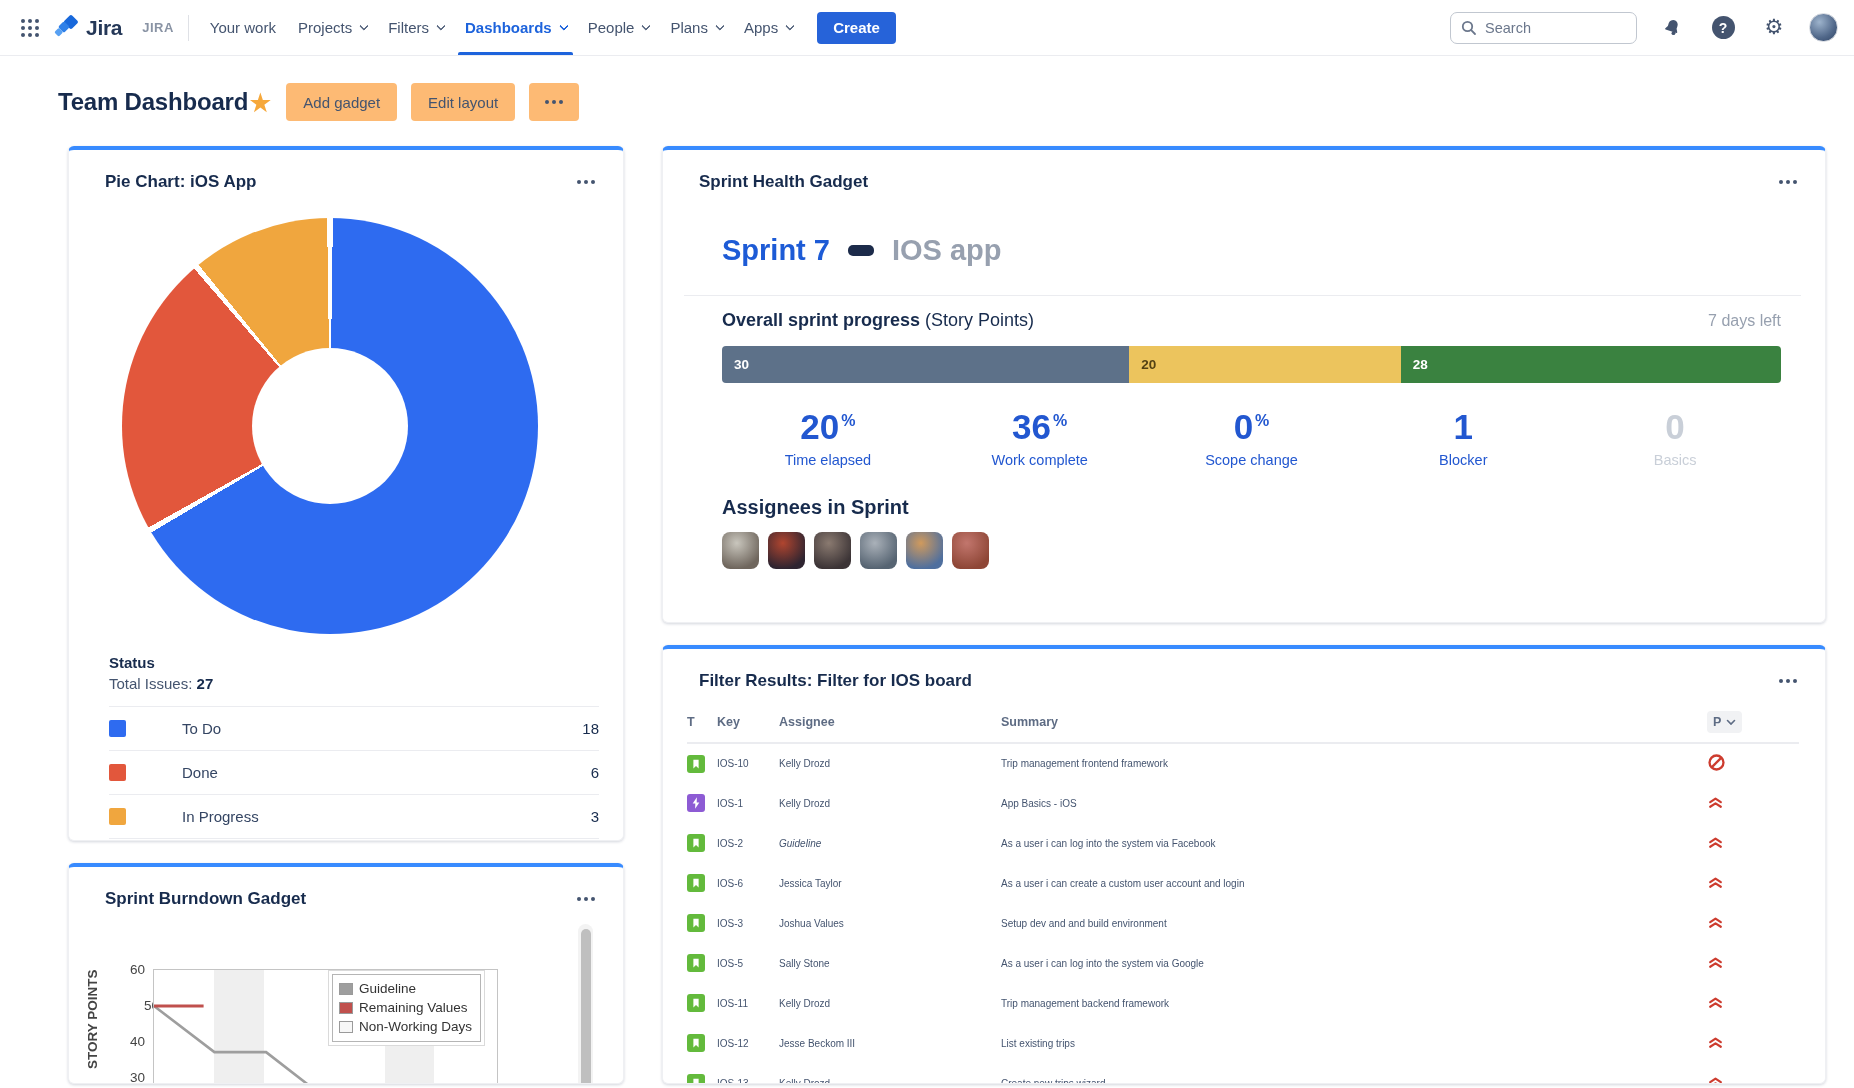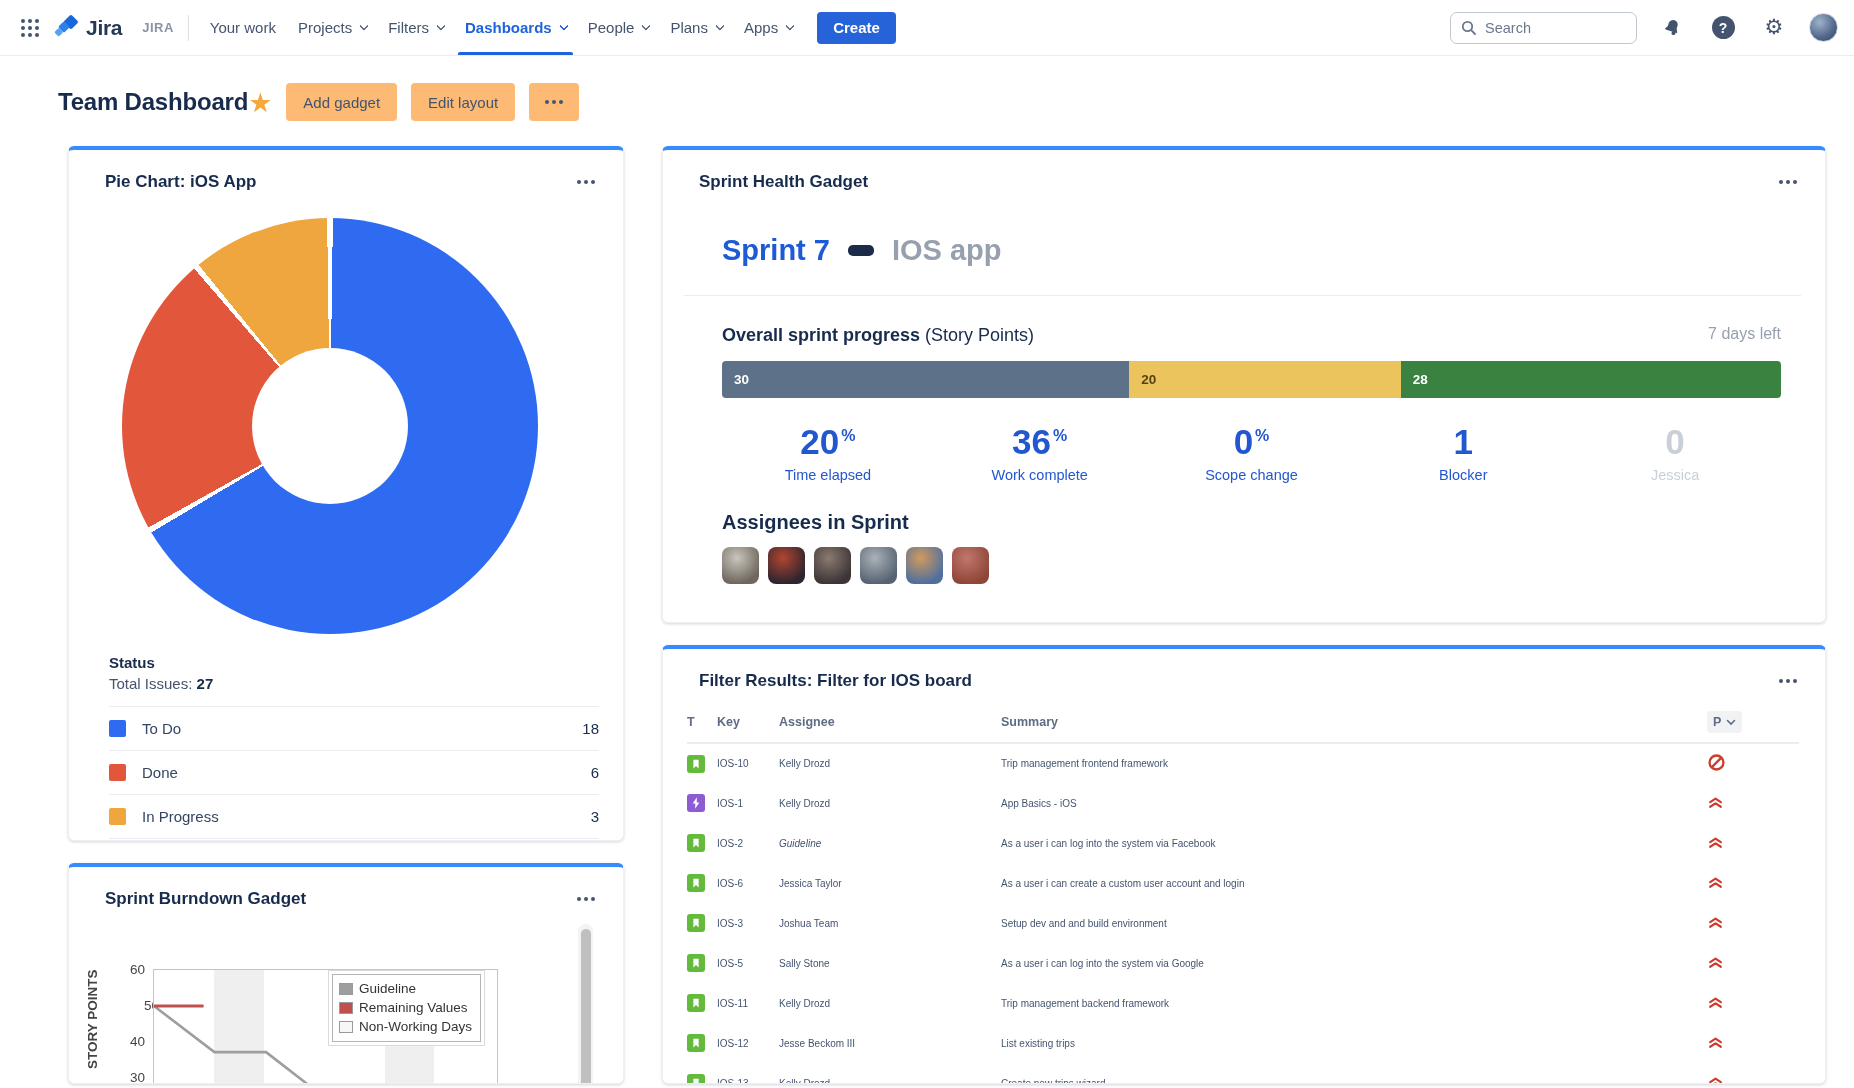--- a/index.html
+++ b/index.html
@@ -63,34 +63,34 @@
   
   .card-pie { height:695px; }
   .donut { width:416px; height:416px; border-radius:50%; margin:26px auto 0 53px; position:relative; }
   .donut::after { content:""; position:absolute; width:156px; height:156px; background:#fff;
     border-radius:50%; left:50%; top:50%; transform:translate(-50%,-50%); }
   .pie-meta { padding:20px 24px 0 40px; }
   .pie-meta .sec { font-size:15px; font-weight:700; color:#172B4D; }
   .pie-meta .tot { font-size:15px; color:#44546F; margin-top:4px; }
   .pie-meta .tot b { color:#172B4D; }
   .pie-legend { list-style:none; margin:14px 24px 0 40px; border-top:1px solid #EBECF0; }
-  .pie-legend li { display:flex; align-items:center; height:44px; border-bottom:1px solid #EBECF0; }
+  .pie-legend li { display:flex; align-items:center; height:44px; border-bottom:1px solid #EBECF0;gap:40px; }
   .pie-legend .sw { width:17px; height:17px; border-radius:2px; margin-right:16px; }
   .pie-legend .lb { font-size:15px; color:#344563; }
   .pie-legend .vl { margin-left:auto; font-size:15px; color:#172B4D; }
 
   
   .card-sprint { height:477px; }
   .sprint-body { padding:0 44px 0 59px; }
   .sprint-row { display:flex; align-items:center; margin-top:42px; }
   .sprint-name { font-size:29px; font-weight:700; color:#1D5BD6; }
   .sprint-badge { width:26px; height:11px; border-radius:5px; background:#1C2B4A; margin:0 18px; }
   .board-name { font-size:29px; font-weight:600; color:#97A0AF; }
   .sprint-divider { height:1px; background:#EBECF0; margin:28px -20px 0 -38px; }
-  .prog-head { display:flex; align-items:flex-start; justify-content:space-between; margin-top:29px; }
+  .prog-head { display:flex; align-items:center; justify-content:space-between; margin-top:14px; }
   .prog-title { font-size:18px; font-weight:700; color:#172B4D; }
   .prog-sub { font-weight:400; }
   .days-left { font-size:16px; color:#97A0AF; }
   .prog-bar { display:flex; height:37px; margin-top:15px; border-radius:4px; overflow:hidden; }
   .prog-seg { display:flex; align-items:center; padding-left:12px; font-size:13.5px; font-weight:700; }
   .stats { display:grid; grid-template-columns:repeat(5,1fr); margin-top:24px; text-align:center; }
   .stat-num { font-size:35px; font-weight:700; color:#2257D0; }
   .stat-num sup { font-size:16px; vertical-align:super; margin-left:2px; }
   .stat-lab { font-size:14.5px; color:#2257D0; margin-top:5px; }
   .stat.muted .stat-num, .stat.muted .stat-lab { color:#C9CFD8; }
@@ -360,21 +360,21 @@
               <div class="stat">
                 <div class="stat-num">0<sup>%</sup></div>
     <div class="stat-lab">Scope change</div>
               </div>
               <div class="stat">
                 <div class="stat-num">1</div>
     <div class="stat-lab">Blocker</div>
               </div>
               <div class="stat muted">
                 <div class="stat-num">0</div>
-    <div class="stat-lab">Jessica</div>
+    <div class="stat-lab">Basics</div>
               </div>
             </div>
           <h3 class="assignees-title">Assignees in Sprint</h3>
           <div class="avatars" id="avatars">
               <span class="av" style="background: radial-gradient(circle at 40% 30%, rgb(201, 198, 189), rgb(111, 102, 93) 75%);"></span>
               <span class="av" style="background: radial-gradient(circle at 40% 30%, rgb(176, 69, 47), rgb(46, 36, 48) 75%);"></span>
               <span class="av" style="background: radial-gradient(circle at 40% 30%, rgb(138, 122, 112), rgb(60, 52, 54) 75%);"></span>
               <span class="av" style="background: radial-gradient(circle at 40% 30%, rgb(170, 177, 185), rgb(86, 100, 114) 75%);"></span>
               <span class="av" style="background: radial-gradient(circle at 40% 30%, rgb(208, 154, 93), rgb(79, 111, 158) 75%);"></span>
               <span class="av" style="background: radial-gradient(circle at 40% 30%, rgb(194, 118, 109), rgb(142, 70, 54) 75%);"></span>
@@ -483,21 +483,21 @@
                 </tr>
                 <tr>
                   <td>
                     <span class="type-icon" style="background:#63BA3C">
     <svg viewBox="0 0 16 16">
                         <path d="M5 3h6v10L8 10.4 5 13z" fill="#fff"></path>
                       </svg>
                     </span>
                   </td>
     <td>IOS-3</td>
-    <td class="">Joshua Team</td>
+    <td class="">Joshua Values</td>
     <td>Setup dev and and build environment</td>
     <td><svg width="17" height="17" viewBox="0 0 16 16">
     <path d="M3 7.6 8 4.4l5 3.2" fill="none" stroke="#CD3C2F" stroke-width="2.1" stroke-linecap="round" stroke-linejoin="round"></path>
     <path d="M3 12 8 8.8l5 3.2" fill="none" stroke="#CD3C2F" stroke-width="2.1" stroke-linecap="round" stroke-linejoin="round"></path>
                     </svg></td>
                 </tr>
                 <tr>
                   <td>
                     <span class="type-icon" style="background:#63BA3C">
     <svg viewBox="0 0 16 16">

